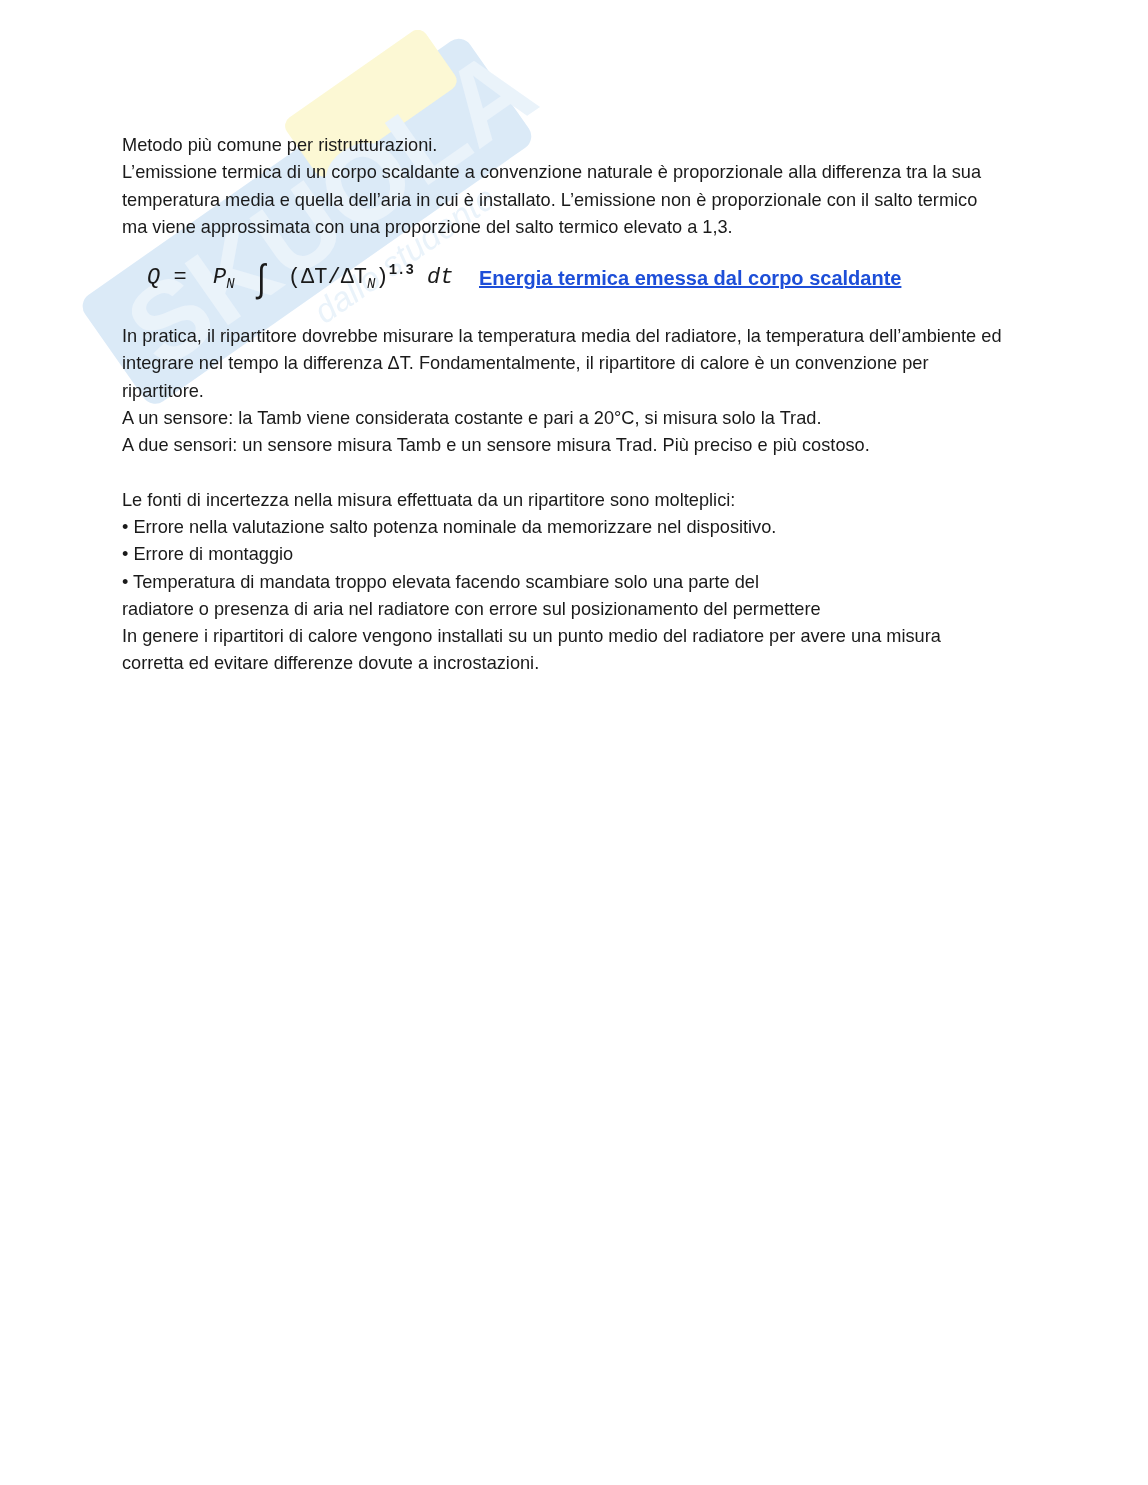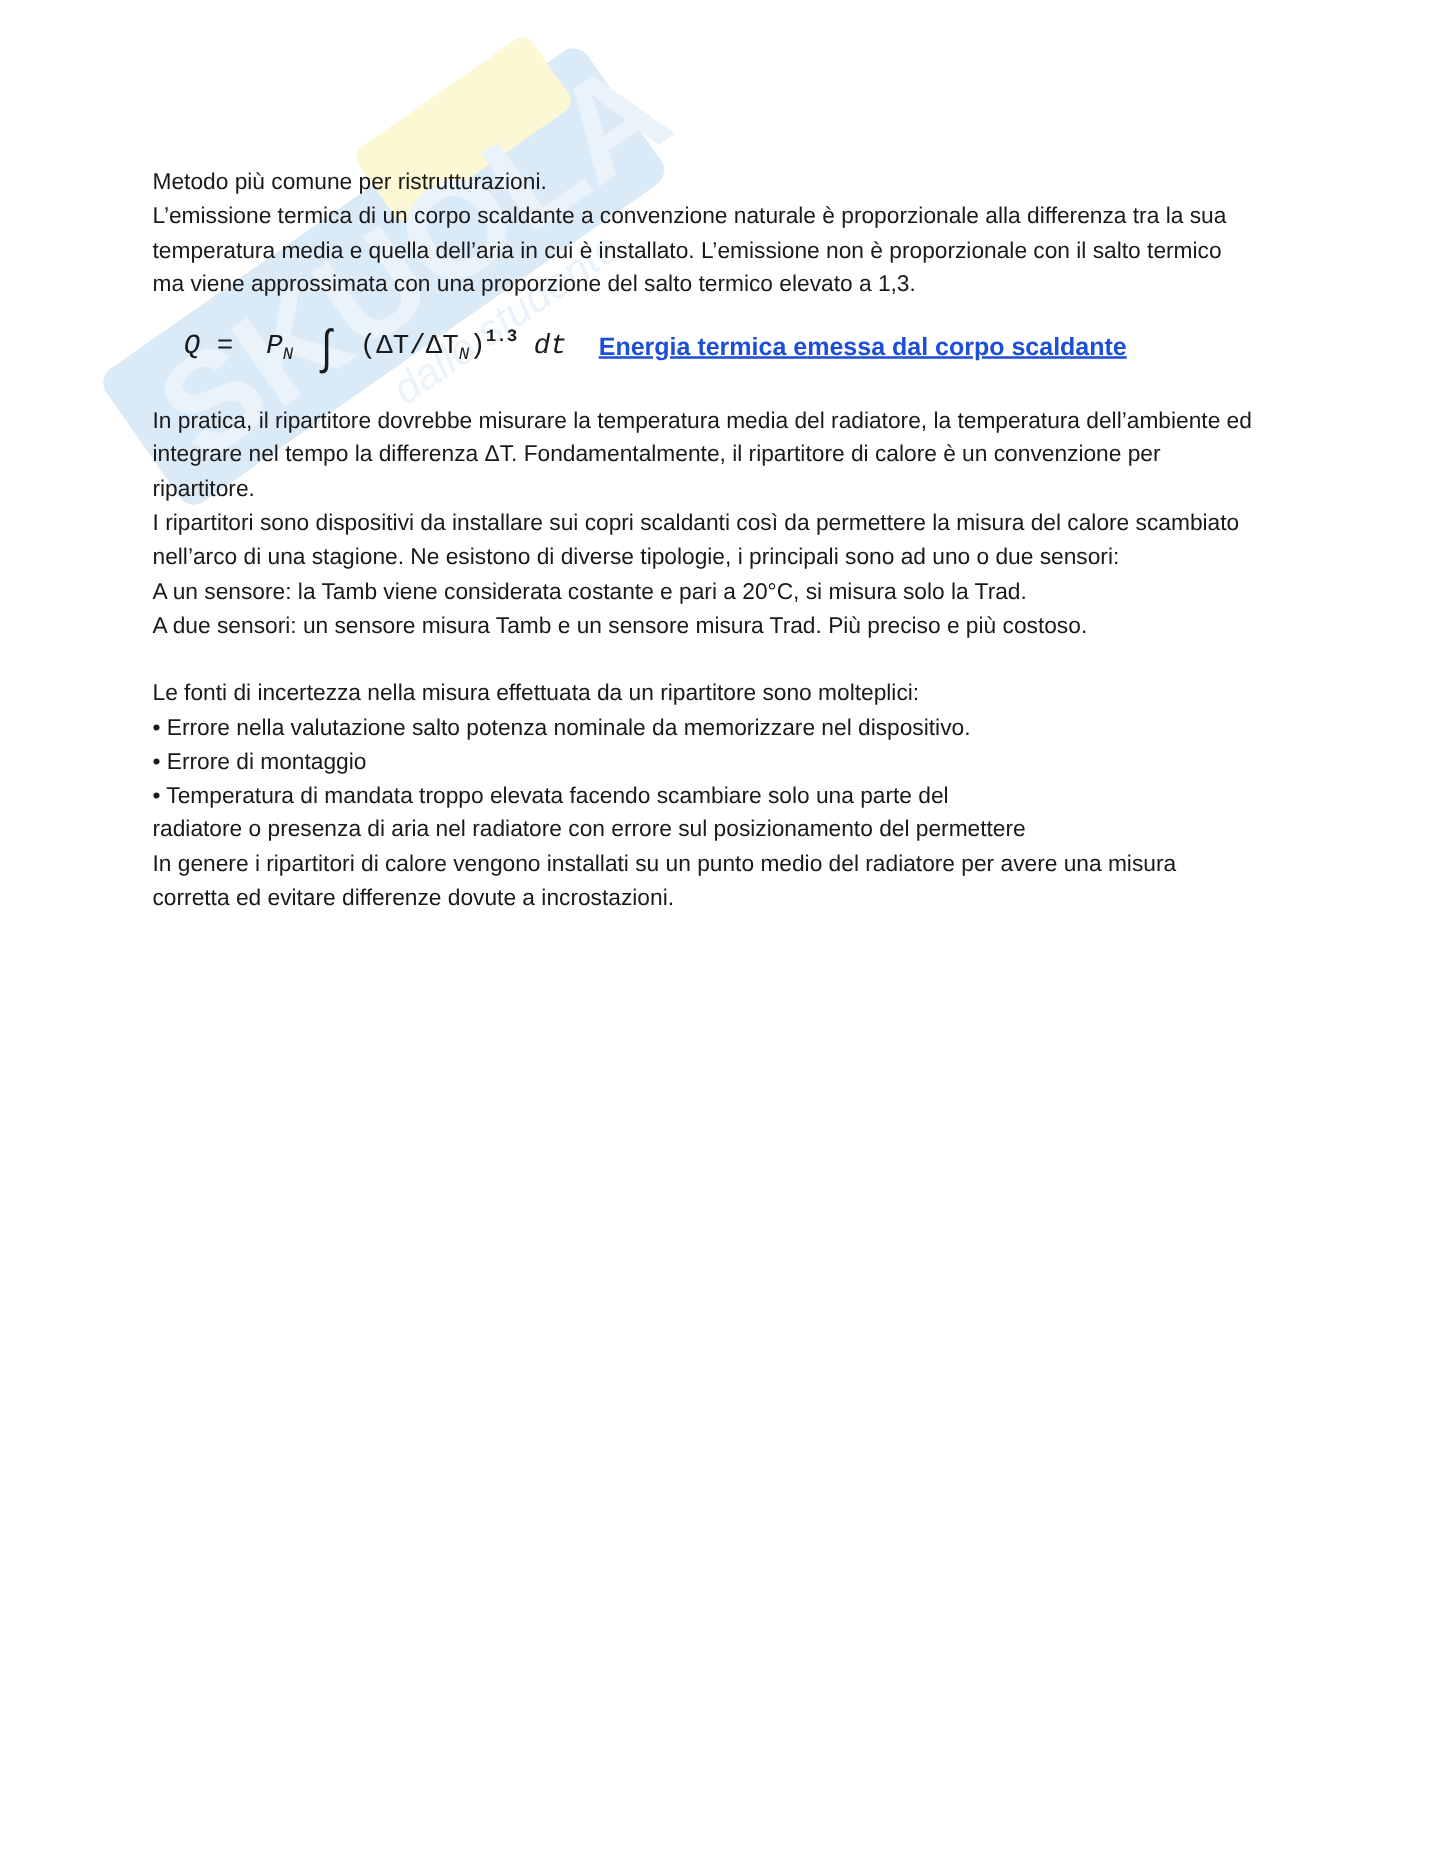--- a/index.html
+++ b/index.html
@@ -39,21 +39,20 @@
       <span>=</span>
       &nbsp;<i>P</i><sub>N</sub>
       <span class="integral">∫</span>
       <span>(ΔT</span><span>/</span><span>ΔT</span><sub>N</sub><span>)</span><sup>1.3</sup>
       <i>dt</i>
     </div>
     <div class="formula-caption">Energia termica emessa dal corpo scaldante</div>
   </div>
 
   <p>In pratica, il ripartitore dovrebbe misurare la temperatura media del radiatore, la temperatura dell’ambiente ed integrare nel tempo la differenza ΔT. Fondamentalmente, il ripartitore di calore è un convenzione per ripartitore.</p>
-  <p>I ripartitori sono dispositivi da installare sui copri scaldanti così da permettere la misura del calore scambiato nell’arco di una stagione. Ne esistono di diverse tipologie, i principali sono ad uno o due sensori:</p>
   <p>A un sensore: la Tamb viene considerata costante e pari a 20°C, si misura solo la Trad.</p>
   <p>A due sensori: un sensore misura Tamb e un sensore misura Trad. Più preciso e più costoso.</p>
 
   <div class="gap"></div>
 
   <p>Le fonti di incertezza nella misura effettuata da un ripartitore sono molteplici:</p>
   <p>• Errore nella valutazione salto potenza nominale da memorizzare nel dispositivo.</p>
   <p>• Errore di montaggio</p>
   <p>• Temperatura di mandata troppo elevata facendo scambiare solo una parte del</p>
   <p>radiatore o presenza di aria nel radiatore con errore sul posizionamento del permettere</p>

